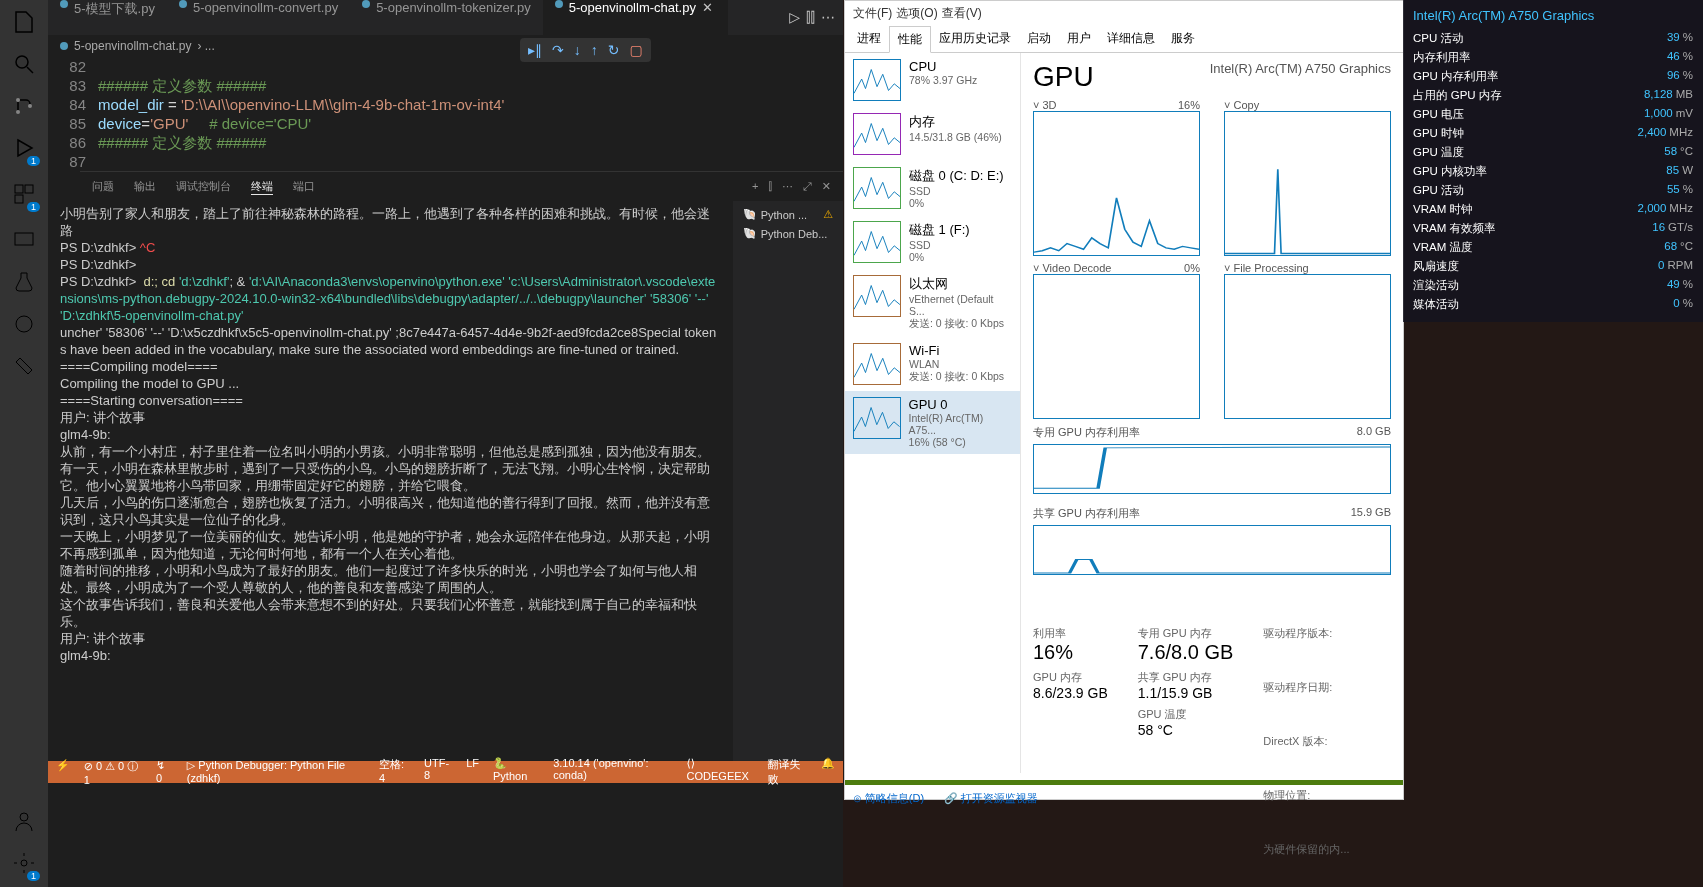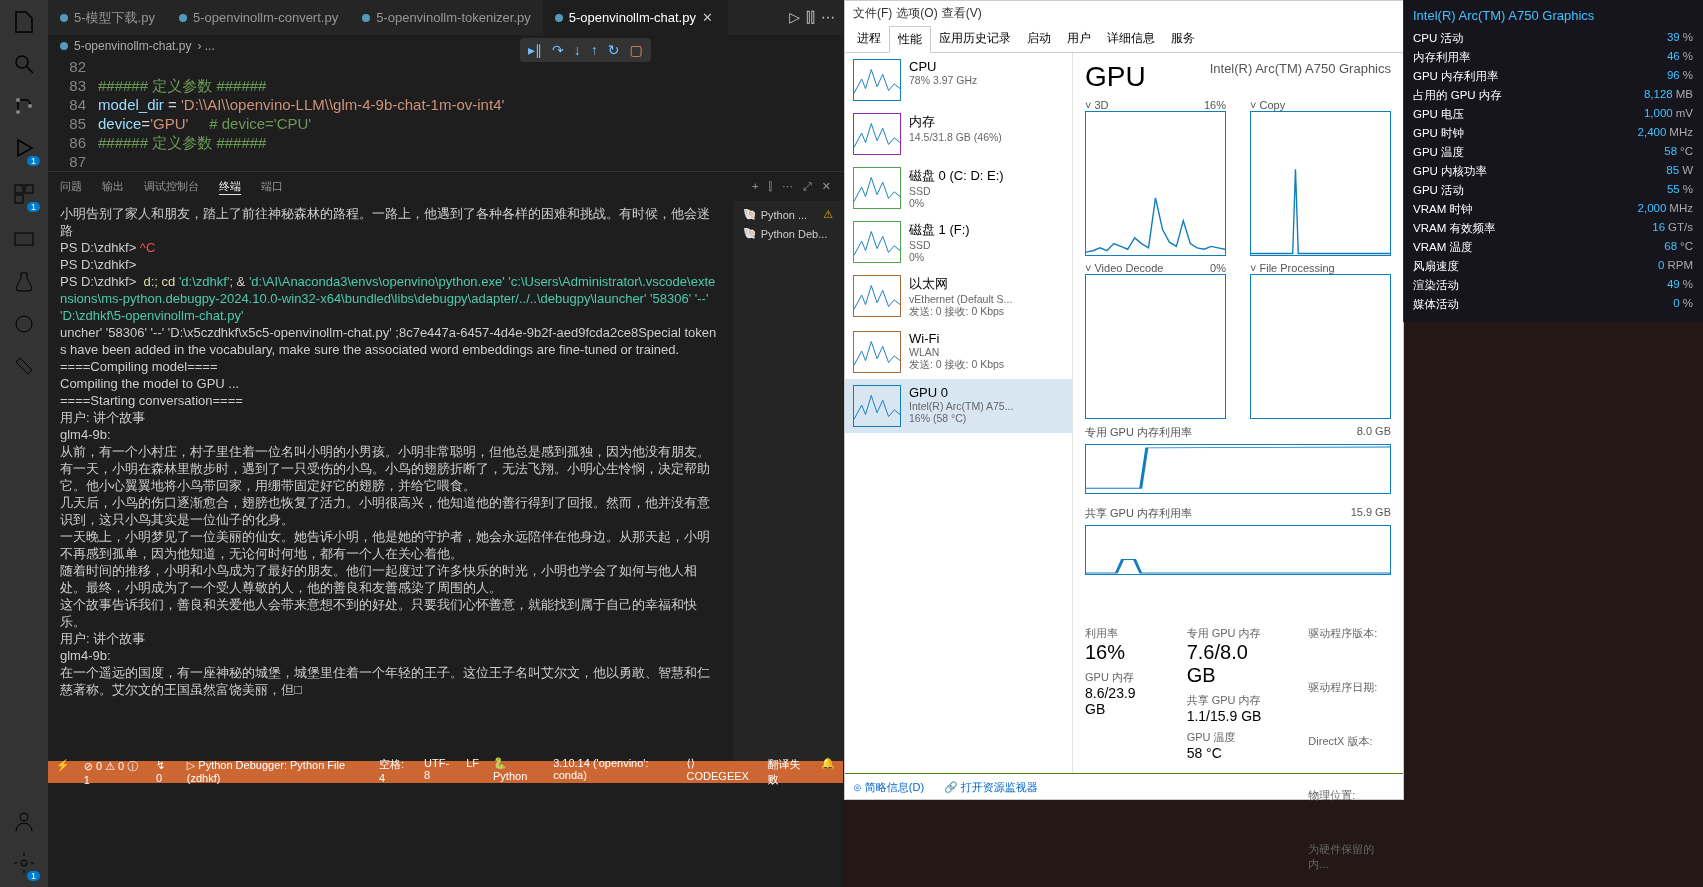--- a/index.html
+++ b/index.html
@@ -6,80 +6,80 @@
 body { width:1703px; height:887px; background:#231815; overflow:hidden; position:relative; }
 
 
 .vscode { width:843px; height:887px; background:#1e1e1e; position:absolute; left:0; top:0; display:flex; }
 .activity-bar { width:48px; background:#333; display:flex; flex-direction:column; align-items:center; padding-top:10px; gap:18px; }
 .activity-bar .icon { width:24px; height:24px; fill:#858585; cursor:pointer; position:relative; }
 .activity-bar .icon.active { fill:#fff; }
 .badge { position:absolute; bottom:-2px; right:-4px; background:#007acc; color:#fff; font-size:9px; border-radius:8px; padding:0 4px; }
 .editor-area { flex:1; display:flex; flex-direction:column; }
 .tabs { height:35px; background:#252526; display:flex; align-items:center; }
-.tab { padding:0 12px; height:35px; display:flex; align-items:center; gap:6px; color:#969696; font-size:13px; cursor:pointer; }
+.tab { padding:0 12px; height:35px; display:flex; align-items:flex-start; gap:6px; color:#969696; font-size:13px; cursor:pointer; }
 .tab.active { background:#1e1e1e; color:#fff; }
 .tab .dot { width:8px; height:8px; border-radius:50%; background:#519aba; }
 .tab-close { width:14px; color:#c5c5c5; }
 .run-controls { margin-left:auto; display:flex; gap:6px; padding-right:8px; }
 .run-controls span { color:#c5c5c5; cursor:pointer; font-size:14px; }
 .breadcrumb { height:22px; background:#1e1e1e; color:#a9a9a9; font-size:12px; padding:0 12px; display:flex; align-items:center; gap:6px; }
 .debug-bar { position:absolute; left:520px; top:38px; background:#333; border-radius:4px; padding:4px 8px; display:flex; gap:10px; }
 .debug-bar span { color:#75beff; cursor:pointer; font-size:14px; }
 .debug-bar .stop { color:#f48771; }
 .code { background:#1e1e1e; font-family:Consolas,monospace; font-size:15px; display:flex; }
 .gutter { width:50px; text-align:right; color:#858585; padding-right:12px; }
 .gutter div { height:19px; line-height:19px; }
 .lines { flex:1; }
 .lines div { height:19px; line-height:19px; white-space:pre; }
 .minimap { width:60px; background:#1e1e1e; }
 .c-comment{color:#6a9955;} .c-var{color:#9cdcfe;} .c-str{color:#ce9178;} .c-num{color:#b5cea8;} .c-op{color:#d4d4d4;}
-.panel-tabs { height:30px; background:#1e1e1e; display:flex; align-items:center; padding:0 12px; gap:20px; border-top:1px solid #333; }
+.panel-tabs { height:30px; background:#1e1e1e; display:flex; align-items:center; padding:0 12px; gap:20px; border-top:1px solid #333;margin-left:32px; }
 .panel-tabs span { color:#969696; font-size:11px; cursor:pointer; }
 .panel-tabs span.active { color:#e7e7e7; border-bottom:1px solid #e7e7e7; }
 .panel-tabs .right { margin-left:auto; display:flex; gap:10px; }
 .term-area { display:flex; }
 .terminal { flex:1; background:#1e1e1e; font-family:Consolas,monospace; font-size:13px; color:#cccccc; padding:4px 12px; overflow:hidden; height:560px; }
 .terminal div { line-height:17px; white-space:pre-wrap; word-break:break-all; }
 .t-red{color:#f14c4c;} .t-yellow{color:#dcdcaa;} .t-cyan{color:#4ec9b0;}
 .term-side { width:110px; background:#252526; padding:4px; }
 .term-side div { color:#cccccc; font-size:11px; padding:3px 6px; display:flex; align-items:center; gap:4px; }
 .status-bar { height:22px; background:#cc6633; color:#fff; font-size:11px; display:flex; align-items:center; padding:0 8px; gap:14px; }
 .status-bar .left { display:flex; gap:14px; }
 .status-bar .right { margin-left:auto; display:flex; gap:14px; }
 
 
 .taskmgr { position:absolute; left:844px; top:0; width:560px; height:800px; background:#fff; border:1px solid #ccc; font-size:12px; }
 .tm-menu { padding:4px 8px; color:#333; display:flex; gap:4px; }
 .tm-tabs { display:flex; border-bottom:1px solid #ccc; padding:0 4px; }
 .tm-tabs span { padding:4px 8px; cursor:pointer; }
 .tm-tabs span.active { border:1px solid #ccc; border-bottom:1px solid #fff; margin-bottom:-1px; background:#fff; }
 .tm-body { display:flex; height:720px; }
-.tm-side { width:228px; border-right:1px solid #e5e5e5; overflow:hidden; }
+.tm-side { width:176px; border-right:1px solid #e5e5e5; overflow:hidden; }
 .tm-item { display:flex; padding:6px 8px; gap:8px; cursor:pointer; }
 .tm-item.active { background:#d8e6f2; }
 .tm-graph { width:48px; height:42px; border:1px solid #117dbb; position:relative; }
 .tm-graph.mem { border-color:#9528b4; }
 .tm-graph.disk { border-color:#4ca64c; }
 .tm-graph.net { border-color:#a76b39; }
 .tm-info h4 { font-size:13px; font-weight:400; }
 .tm-info p { font-size:10.5px; color:#666; }
 .tm-main { flex:1; padding:8px 12px; }
 .tm-main h1 { font-size:28px; font-weight:400; }
 .tm-main h2 { font-size:13px; font-weight:400; color:#555; text-align:right; }
 .chart-row { display:flex; gap:24px; margin:6px 0; }
 .chart-box { flex:1; }
 .chart-hd { font-size:11px; color:#555; display:flex; justify-content:space-between; }
 .chart { border:1px solid #117dbb; height:145px; background:#fff; position:relative; }
 .mem-chart { border:1px solid #117dbb; height:50px; margin:4px 0 12px; position:relative; }
 .stats { display:flex; gap:30px; margin-top:10px; }
 .stat-col p { font-size:11px; color:#666;margin-top:39px; }
 .stat-col h3 { font-size:20px; font-weight:400; }
 .stat-col h4 { font-size:14px; font-weight:400; }
-.tm-foot { padding:6px 8px; display:flex; gap:20px; border-top:1px solid #4d7c0f; }
+.tm-foot { padding:6px 8px; display:flex; gap:20px; border-top:5px solid #4d7c0f;margin-top:7px; }
 .tm-foot span { color:#0066cc; cursor:pointer; font-size:11px; }
 
 
 .overlay { position:absolute; right:0; top:0; width:300px; background:rgba(20,20,30,0.85); color:#fff; font-size:11.5px; padding:8px 10px; }
 .overlay h3 { color:#40c4ff; font-size:13px; font-weight:400; margin-bottom:6px; }
 .ov-row { display:flex; justify-content:space-between; padding:2px 0; }
 .ov-row .v { color:#40c4ff; }
 .ov-row .u { color:#aaa; margin-left:3px; }
 
 svg.spark { position:absolute; bottom:0; left:0; width:100%; height:100%; }
@@ -227,21 +227,20 @@
           <div>几天后，小鸟的伤口逐渐愈合，翅膀也恢复了活力。小明很高兴，他知道他的善行得到了回报。然而，他并没有意识到，这只小鸟其实是一位仙子的化身。</div>
           <div></div>
           <div>一天晚上，小明梦见了一位美丽的仙女。她告诉小明，他是她的守护者，她会永远陪伴在他身边。从那天起，小明不再感到孤单，因为他知道，无论何时何地，都有一个人在关心着他。</div>
           <div></div>
           <div>随着时间的推移，小明和小鸟成为了最好的朋友。他们一起度过了许多快乐的时光，小明也学会了如何与他人相处。最终，小明成为了一个受人尊敬的人，他的善良和友善感染了周围的人。</div>
           <div></div>
           <div>这个故事告诉我们，善良和关爱他人会带来意想不到的好处。只要我们心怀善意，就能找到属于自己的幸福和快乐。</div>
           <div></div>
           <div>用户: 讲个故事</div>
           <div>glm4-9b:</div>
-          <div>在一个遥远的国度，有一座神秘的城堡，城堡里住着一个年轻的王子。这位王子名叫艾尔文，他以勇敢、智慧和仁慈著称。艾尔文的王国虽然富饶美丽，但□</div>
         </div>
       <div class="term-side">
         <div>
             <span>🐚</span>
             <span>Python ...</span>
             <span style="margin-left:auto;color:#e9a700">⚠</span>
           </div>
         <div>
             <span>🐚</span>
             <span>Python Deb...</span>

